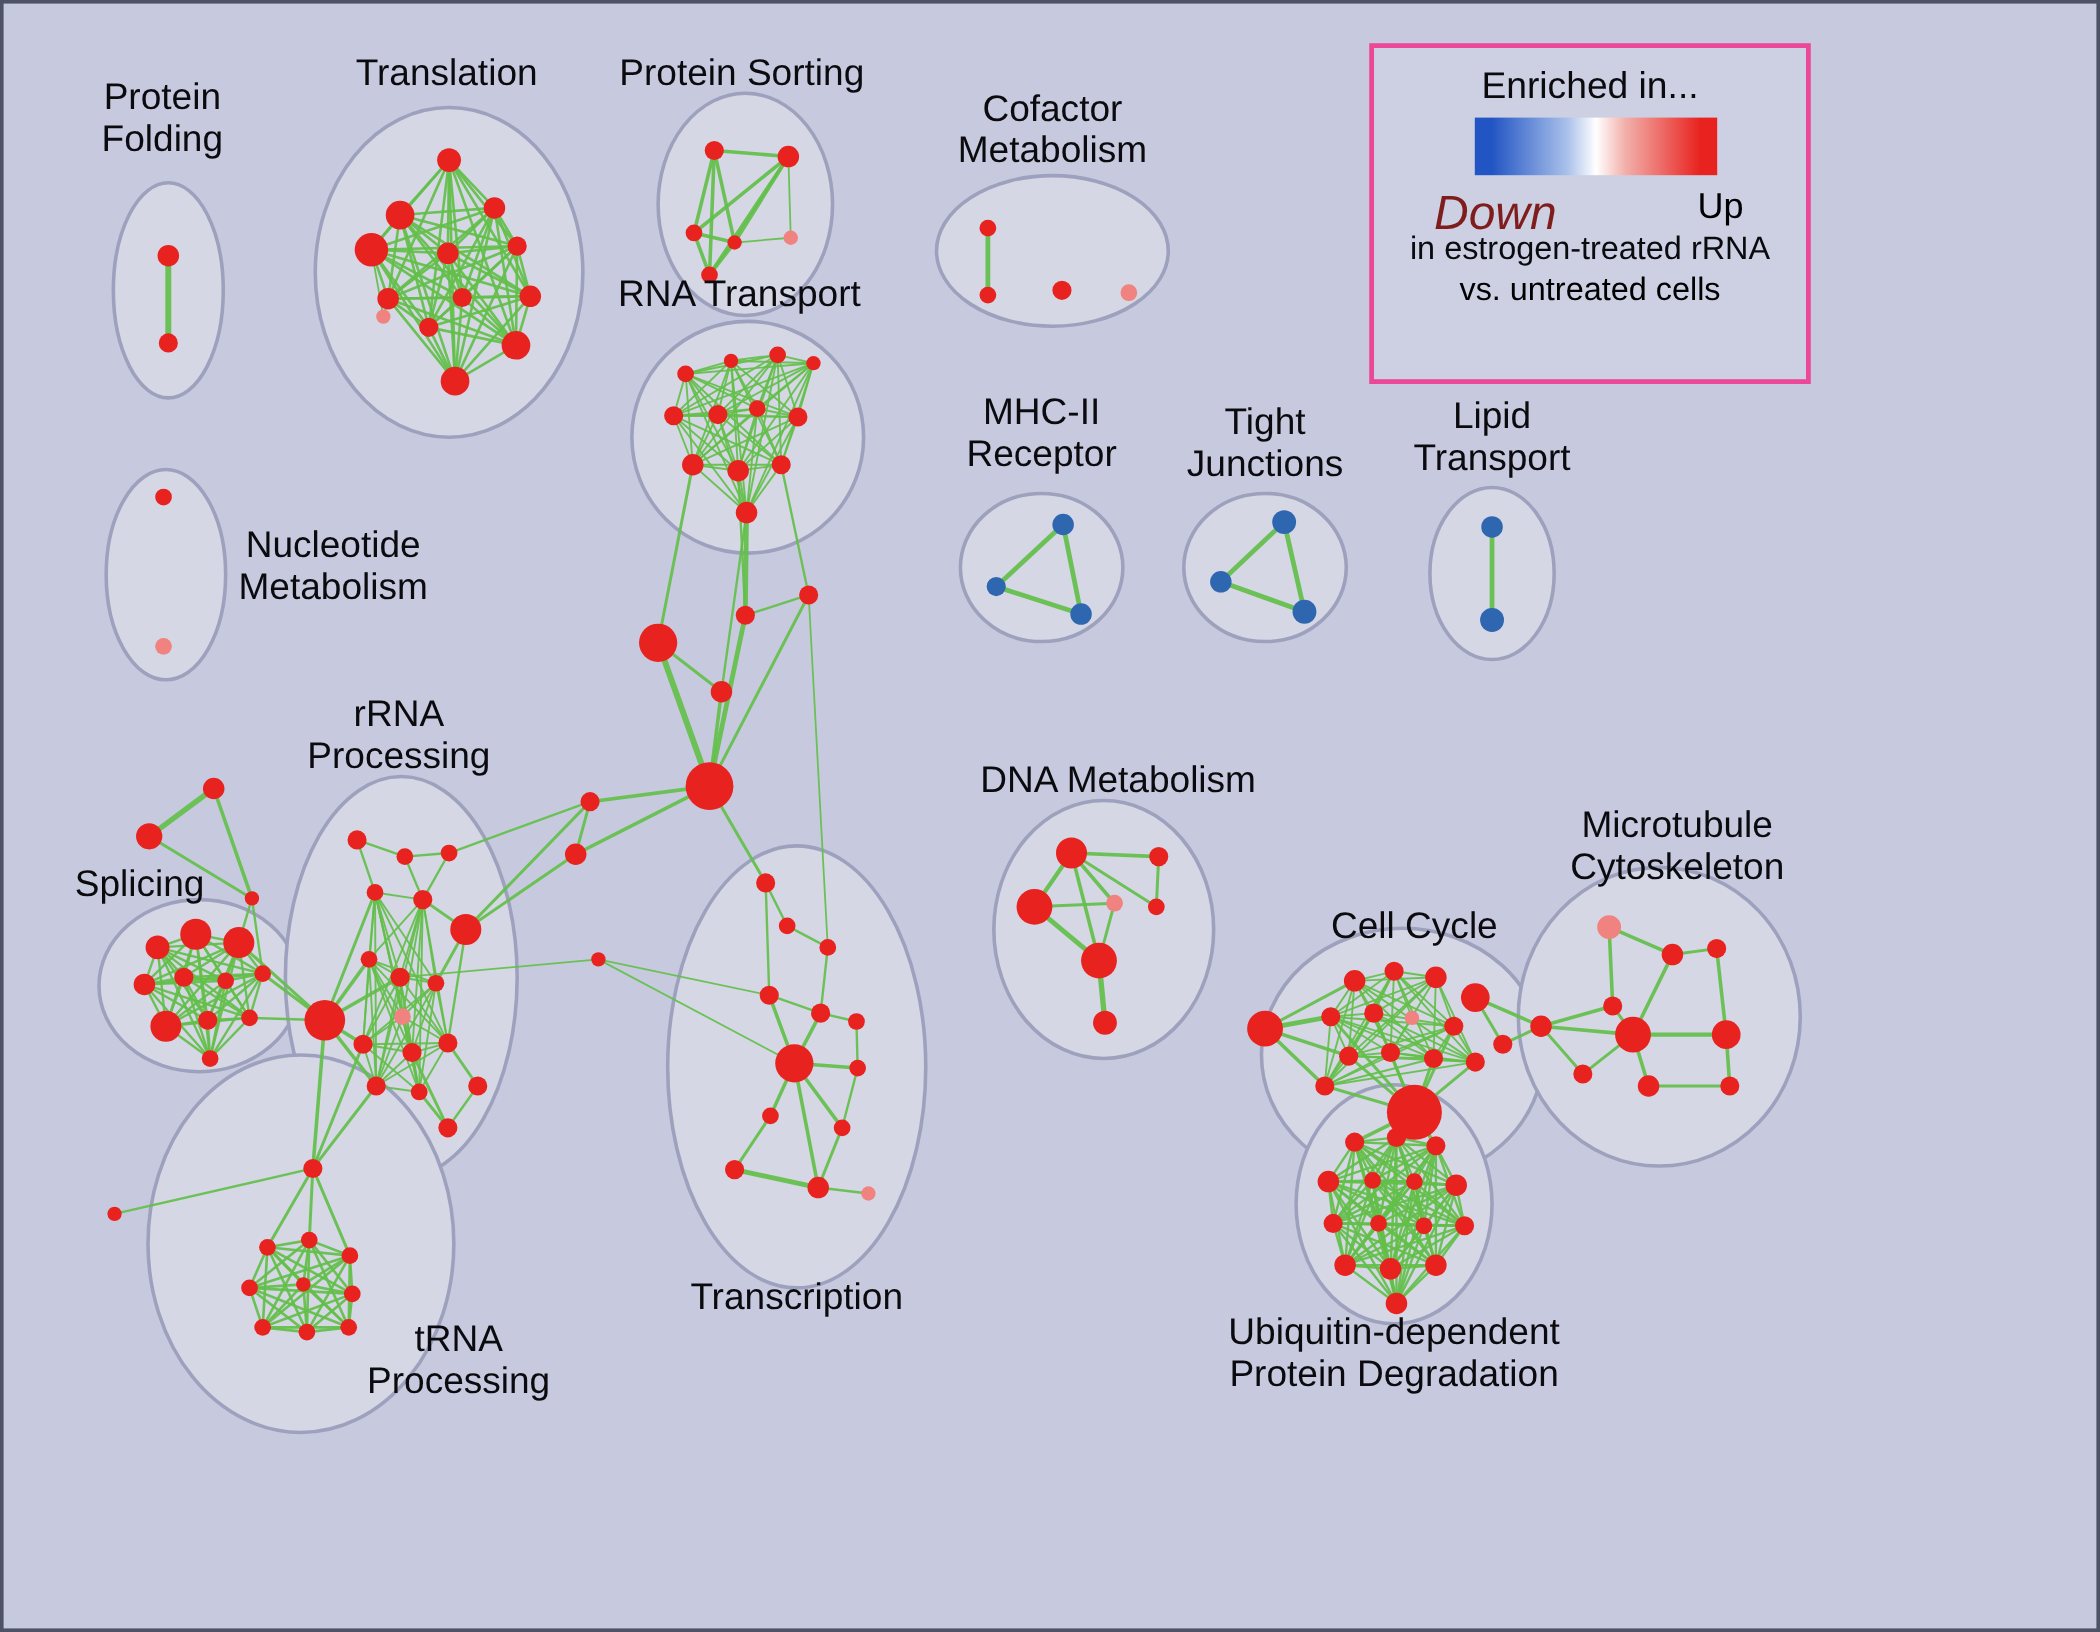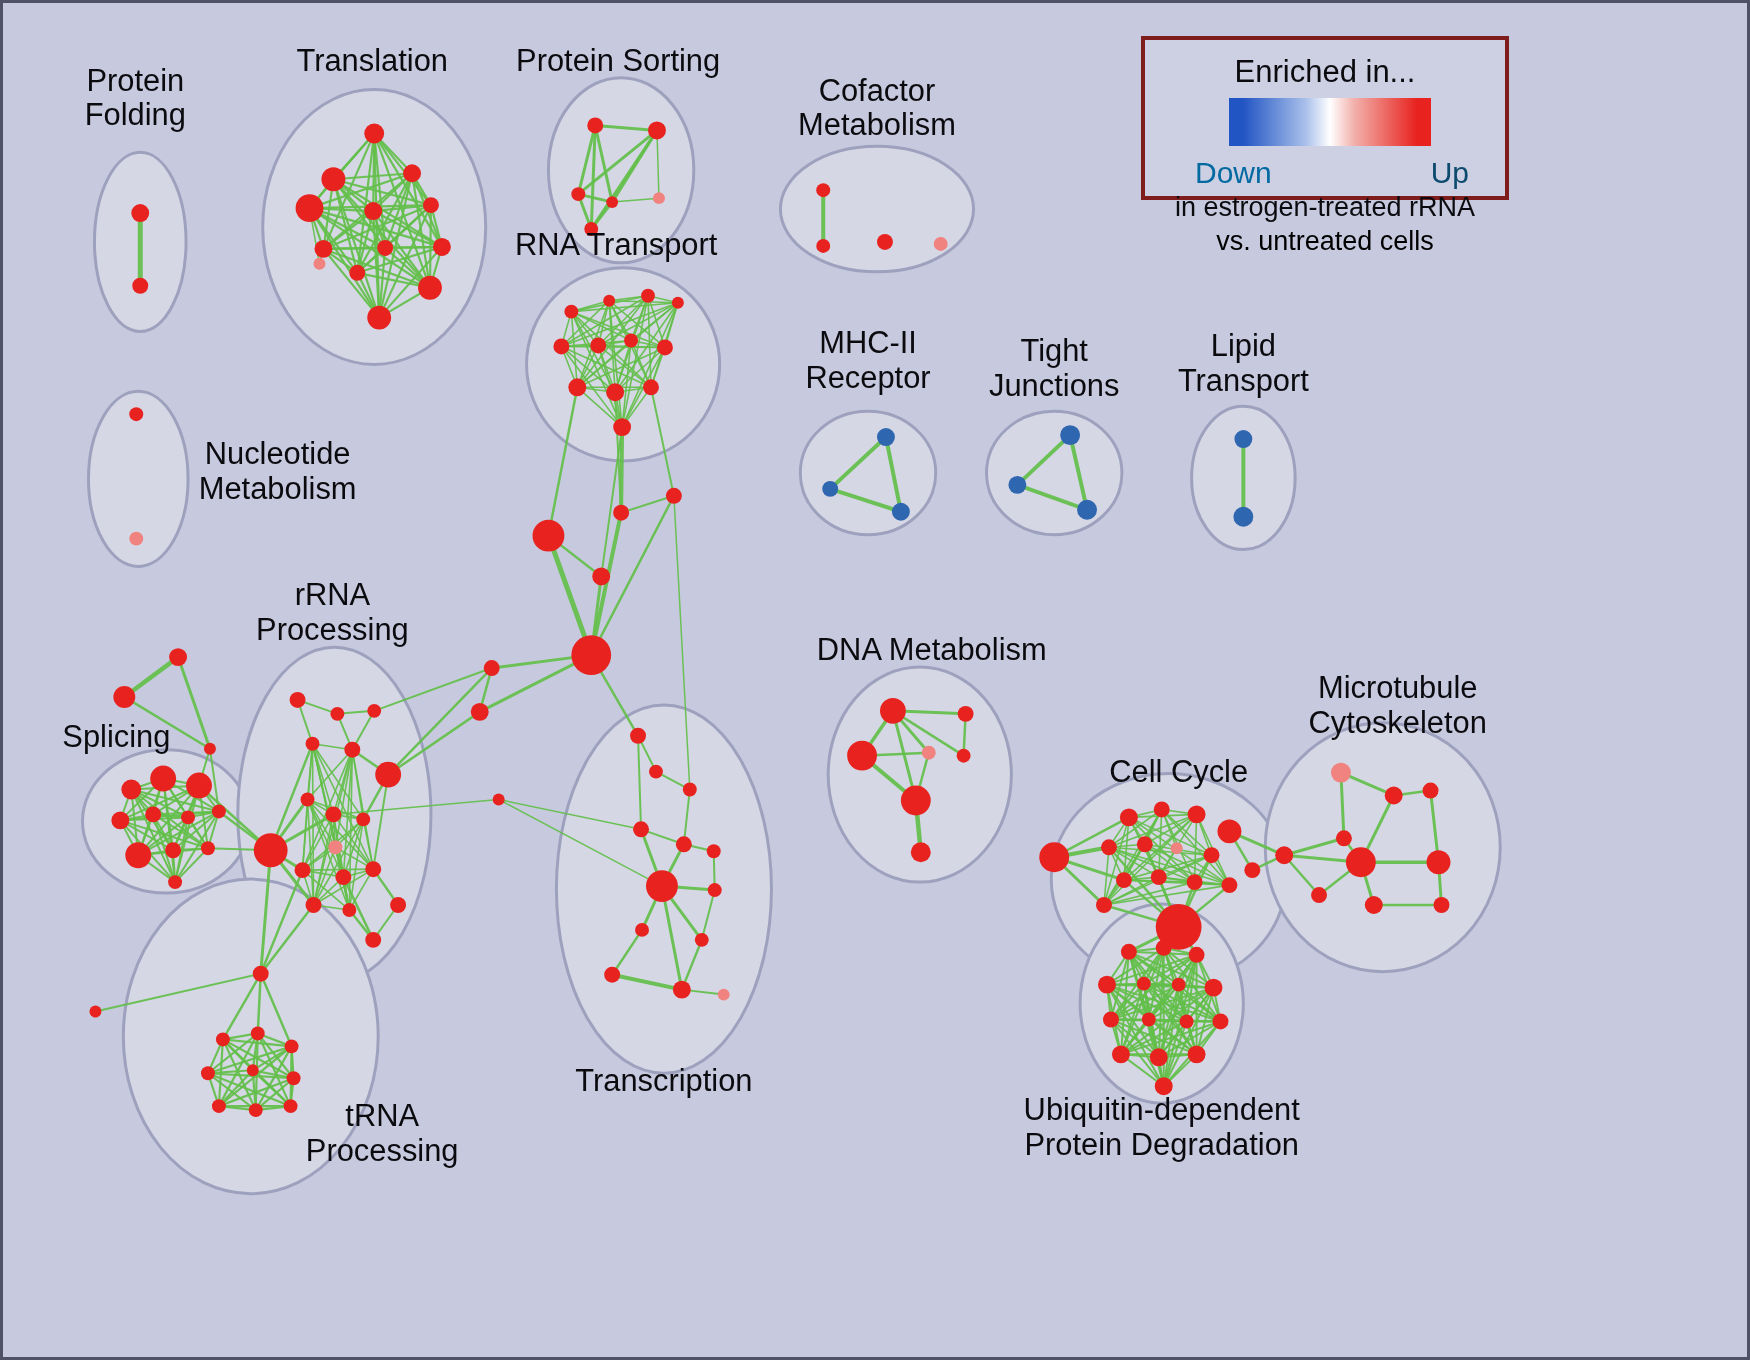--- a/index.html
+++ b/index.html
@@ -9,39 +9,39 @@
     width:1750px;height:1360px;
     background:#c7cade;
     border:3px solid #4d5264;
     overflow:hidden;
     font-family:"Liberation Sans", sans-serif;
   }
   #network{position:absolute;left:0;top:0;width:100%;height:100%;}
   #legend{
     position:absolute;
     left:1138px;top:33px;
-    width:368px;height:164px;
-    border:4px solid #7f1d1d;
+    width:368px;height:284px;
+    border:4px solid #ec4899;
     background:#ccd0e2;
   }
   .legend-title{
     position:absolute;left:0;top:14px;width:100%;
     text-align:center;font-size:31px;color:#0b0b0f;
   }
   .legend-bar{
     position:absolute;left:84px;top:58px;
     width:202px;height:48px;
   }
   .legend-down{
     position:absolute;left:50px;top:116px;width:120px;
-    font-size:30px;color:#0369a1;
+    font-size:40px;color:#7f1d1d;font-style:italic;
   }
   .legend-up{
-    position:absolute;right:36px;top:116px;width:80px;
-    text-align:right;font-size:30px;color:#0c4a6e;
+    position:absolute;right:52px;top:116px;width:80px;
+    text-align:right;font-size:30px;color:#000000;
   }
   .legend-cap1{
     position:absolute;left:0;top:152px;width:100%;
     text-align:center;font-size:27px;color:#0b0b0f;
   }
   .legend-cap2{
     position:absolute;left:0;top:186px;width:100%;
     text-align:center;font-size:27px;color:#000000;
   }
 </style>

